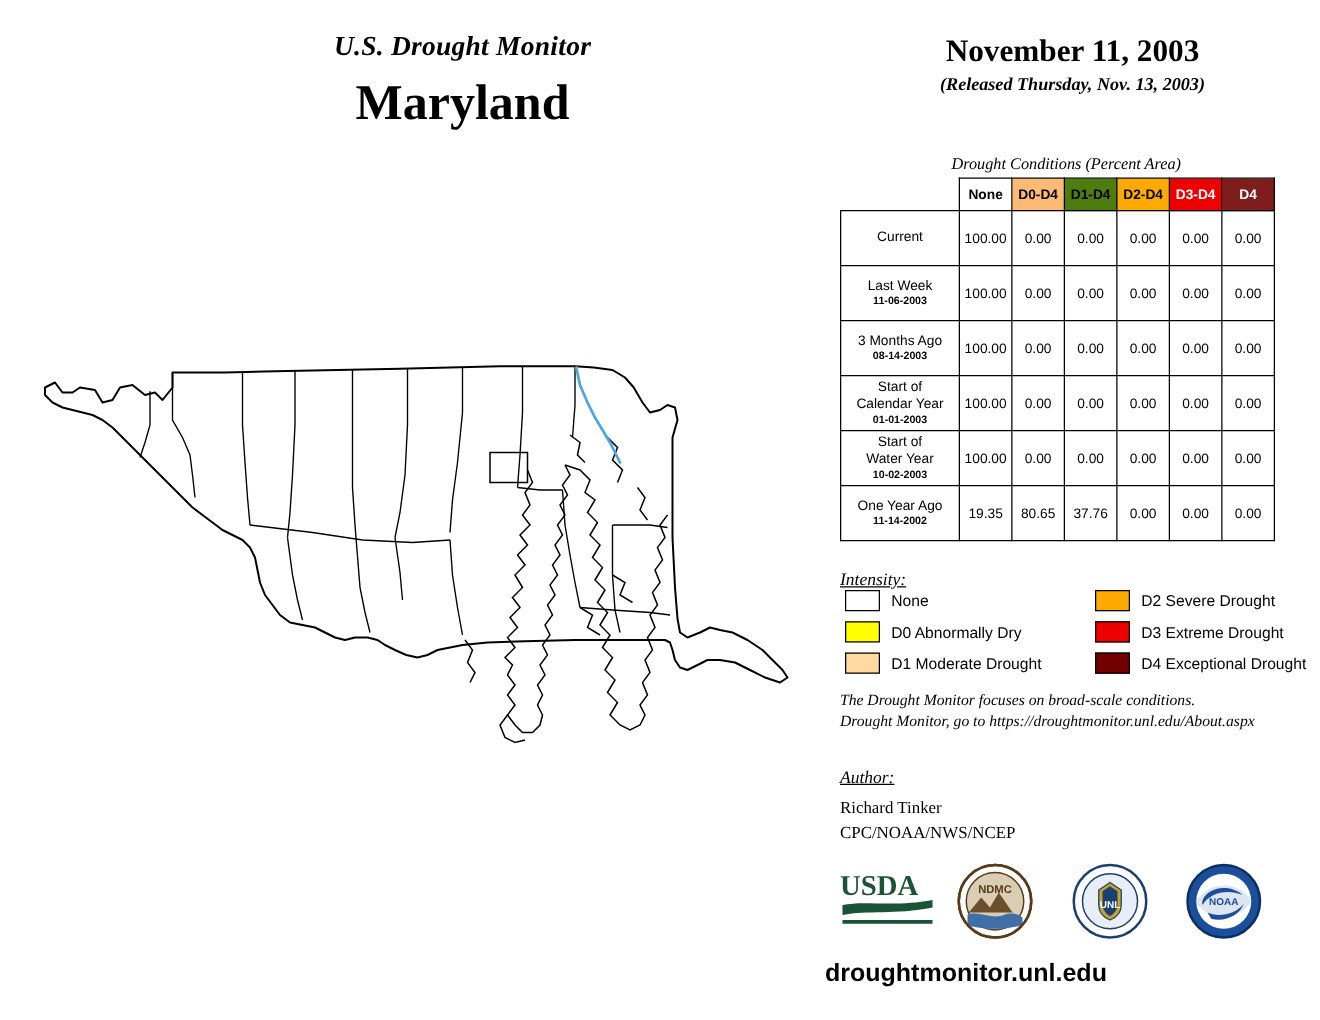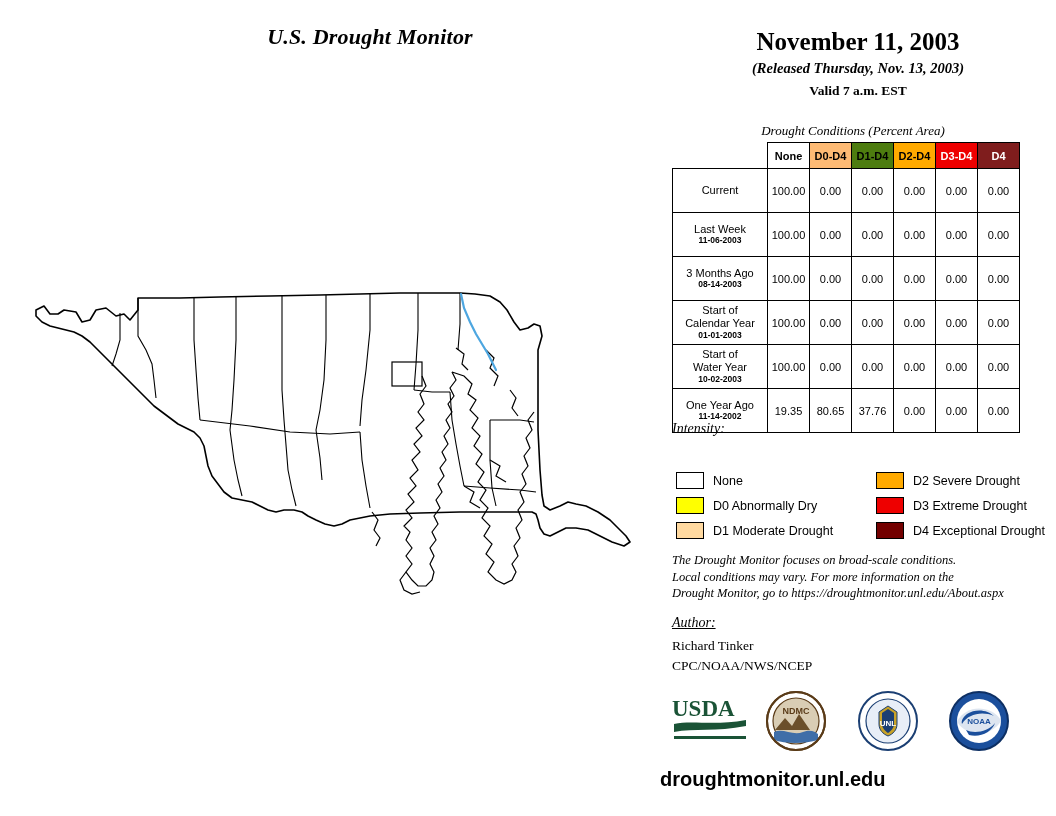--- a/index.html
+++ b/index.html
@@ -121,24 +121,25 @@
   .hdr-d0    { width: 41px; background: #fdba74; }
   .hdr-d1    { width: 41px; background: #4d7c0f; }
   .hdr-d2    { width: 41px; background: #ffaa00; }
   .hdr-d3    { width: 41px; background: #ee0000; color: #ffffff; }
   .hdr-d4    { width: 41px; background: #7f1d1d; color: #ffffff; }
 
   
   #intensity-title {
     position: absolute;
     left: 672px;
-    top: 421px;
+    top: 457px;
     font-family: "Liberation Serif", serif;
     font-style: italic;
     font-size: 14px;
+    text-decoration: underline;
   }
   .legend-col {
     position: absolute;
     font-size: 12px;
   }
   #legend-left { left: 676px; top: 468px; }
   #legend-right { left: 876px; top: 468px; }
   .legend-item {
     display: flex;
     align-items: center;
@@ -225,26 +226,26 @@
     top: 280px;
     width: 630px;
     height: 360px;
   }
 </style>
 </head>
 <body>
 
 <div id="title-block">
   <div id="title-main">U.S. Drought Monitor</div>
+  <div id="title-state">Maryland</div>
 </div>
 
 <div id="date-block">
   <div id="date-main">November 11, 2003</div>
   <div id="date-released">(Released Thursday, Nov. 13, 2003)</div>
-  <div id="date-valid">Valid 7 a.m. EST</div>
 </div>
 
 <div id="map-area">
   <svg width="630" height="360" viewBox="0 0 630 360" xmlns="http://www.w3.org/2000/svg">
 
     <g fill="#ffffff" stroke="#000000" stroke-width="1.6" stroke-linejoin="round">
       <path d="M16,30 L24,26 L30,34 L38,34 L44,30 L56,32 L62,42 L70,40 L76,30
                L86,28 L96,36 L104,34 L110,40 L118,30 L118,18 L160,18 L200,17
                L250,16 L300,15 L340,14 L380,13 L410,13 L440,13 L455,14
                L470,16 L480,22 L487,30 L494,42 L500,50 L508,48 L514,44
@@ -440,21 +441,20 @@
     <span class="legend-label">D3 Extreme Drought</span>
   </div>
   <div class="legend-item">
     <span class="swatch sw-d4"></span>
     <span class="legend-label">D4 Exceptional Drought</span>
   </div>
 </div>
 
 <div id="disclaimer">
   <div>The Drought Monitor focuses on broad-scale conditions.</div>
-  <div>Local conditions may vary. For more information on the</div>
   <div>Drought Monitor, go to https://droughtmonitor.unl.edu/About.aspx</div>
 </div>
 
 <div id="author-title">Author:</div>
 <div id="author-lines">
   <div>Richard Tinker</div>
   <div>CPC/NOAA/NWS/NCEP</div>
 </div>
 
 <div id="logos">

